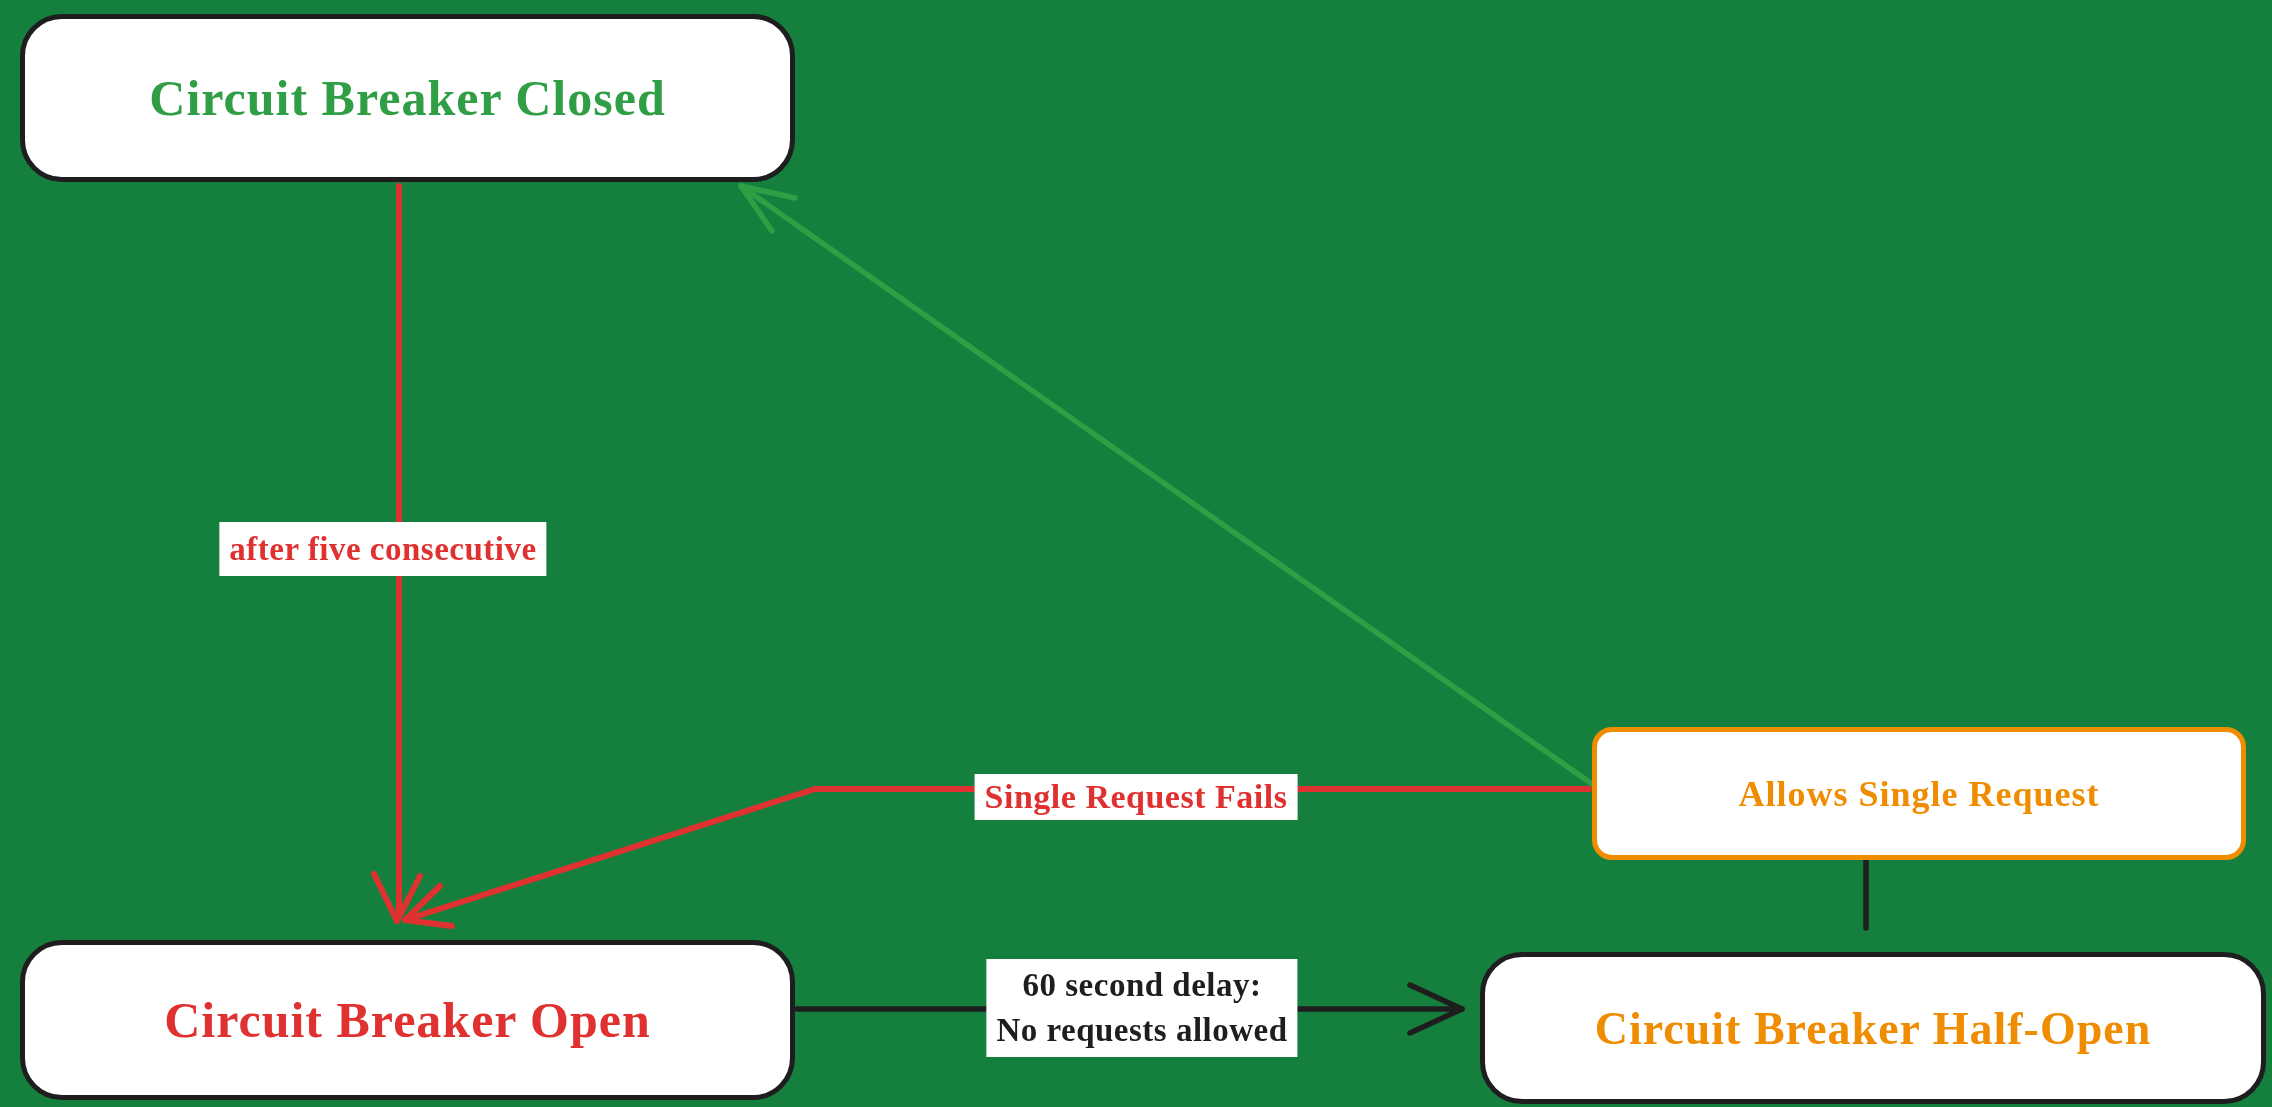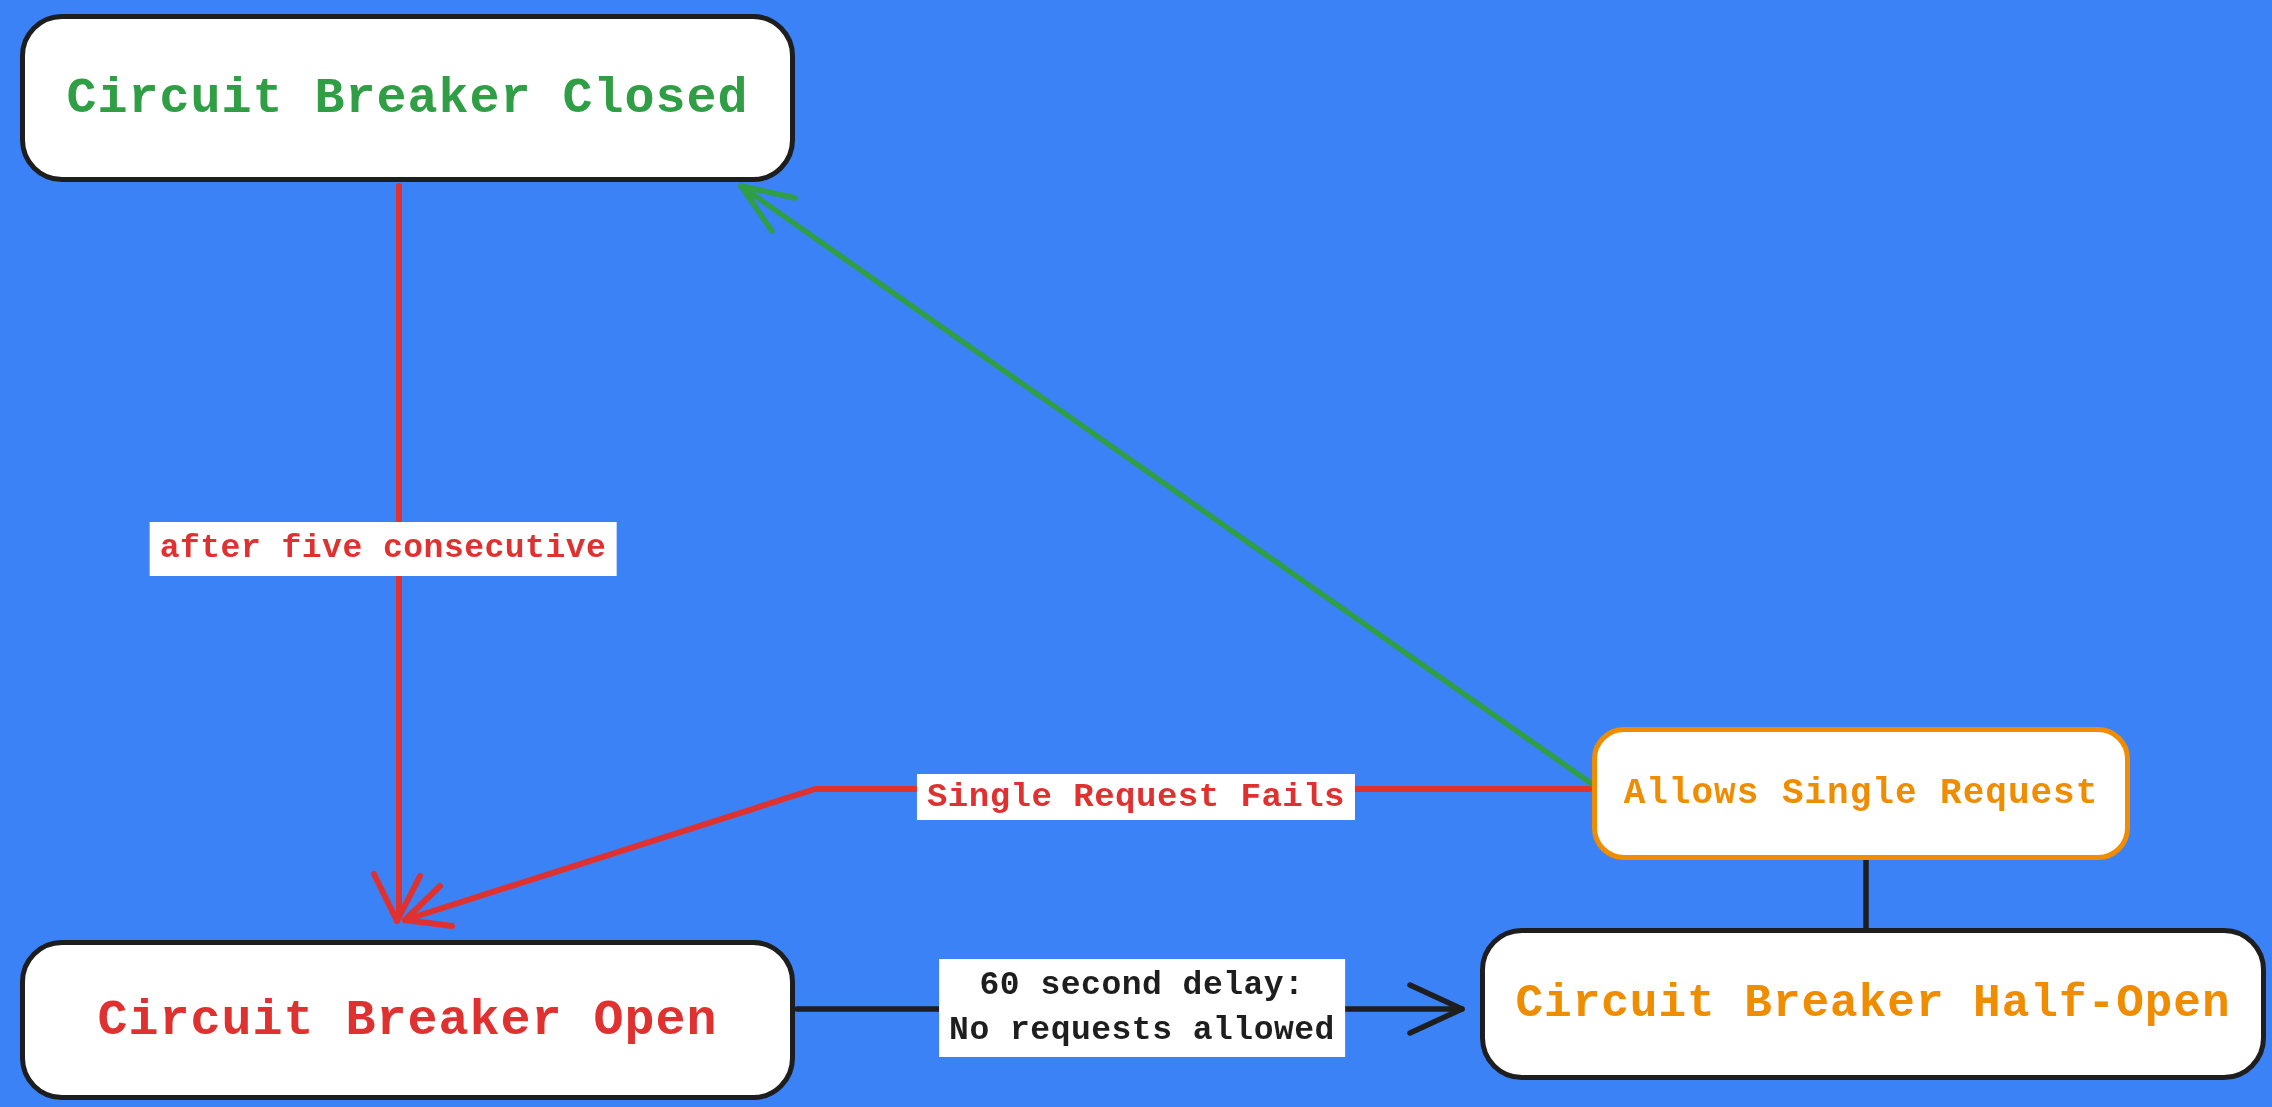--- a/index.html
+++ b/index.html
@@ -4,22 +4,22 @@
 <style>
   html, body {
     margin: 0;
     padding: 0;
     background: #ffffff;
   }
   .canvas {
     position: relative;
     width: 2272px;
     height: 1107px;
-    background: #3b82f6;
-    font-family: Liberation Mono, monospace;
+    background: #15803d;
+    font-family: Liberation Serif, serif;
     overflow: hidden;
   }
   .edges-svg {
     position: absolute;
     left: 0; top: 0;
     width: 2272px; height: 1107px;
     z-index: 1;
   }
   .state-box {
     position: absolute;
@@ -34,26 +34,26 @@
   }
   .state-label {
     font-weight: 700;
     letter-spacing: 1px;
     white-space: nowrap;
   }
   .box-closed   { left: 20px;   top: 14px;  width: 775px; height: 168px; }
   .box-closed .state-label   { color: #2f9e44; font-size: 50px; }
   .box-open     { left: 20px;   top: 924px; width: 775px; height: 160px; margin-top: 16px; }
   .box-open .state-label     { color: #e03131; font-size: 50px; }
-  .box-halfopen { left: 1480px; top: 928px; width: 786px; height: 152px; }
+  .box-halfopen { left: 1480px; top: 952px; width: 786px; height: 152px; }
   .box-halfopen .state-label { color: #f08c00; font-size: 46px; }
   .box-allows {
-    left: 1592px; top: 727px; width: 538px; height: 133px;
+    left: 1592px; top: 727px; width: 654px; height: 133px;
     border: 5px solid #f08c00;
-    border-radius: 32px;
+    border-radius: 20px;
   }
   .box-allows .state-label { color: #f08c00; font-size: 36px; }
 
   .edge-label {
     position: absolute;
     z-index: 3;
     transform: translate(-50%, -50%);
     background: #ffffff;
     text-align: center;
     font-weight: 700;

